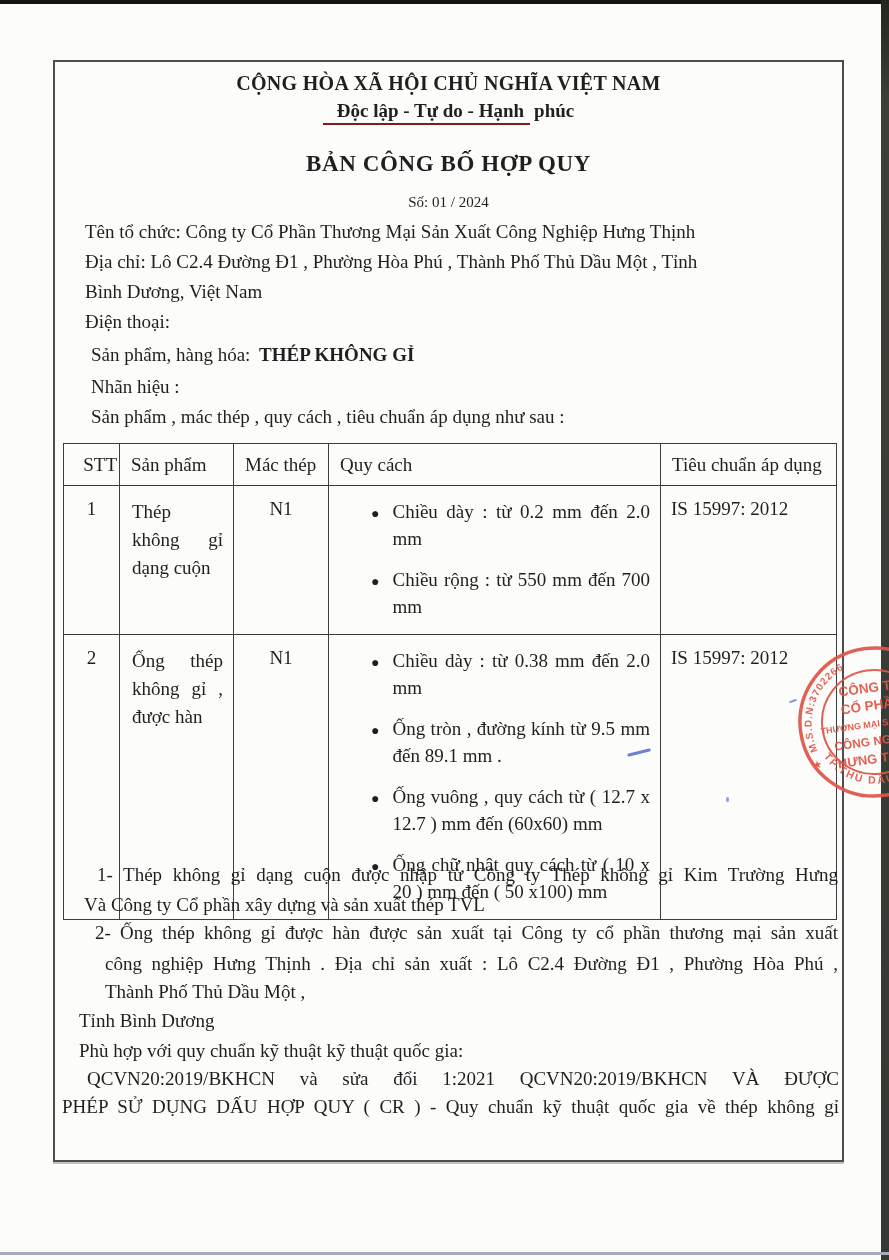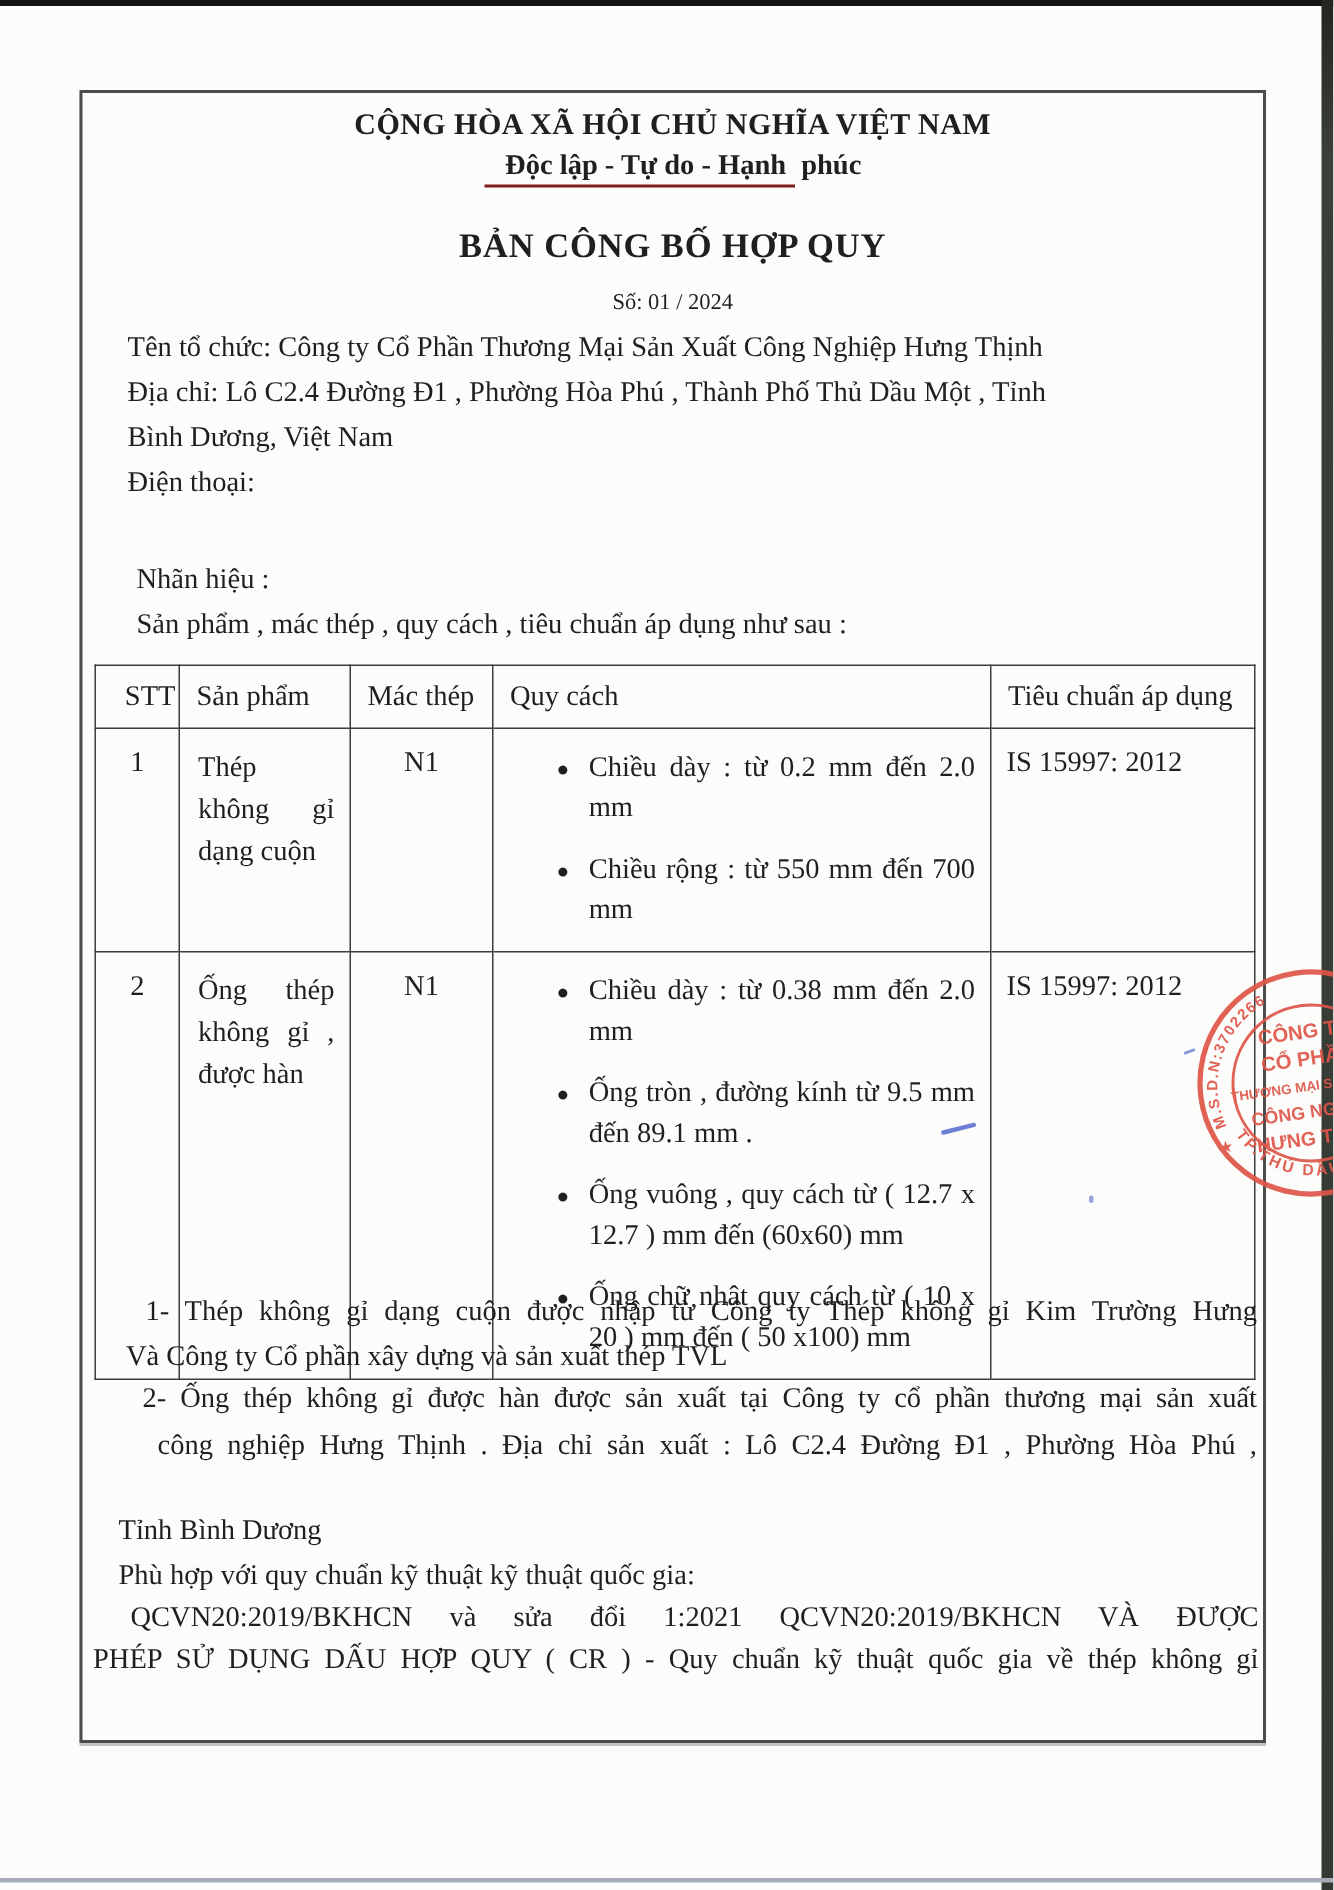--- a/index.html
+++ b/index.html
@@ -64,20 +64,24 @@
   <div class="abs line centerband motto">
     <span class="u">Độc lập - Tự do - Hạnh</span><span class="tail">phúc</span>
   </div>
   <div class="abs line centerband doc-title">BẢN CÔNG BỐ HỢP QUY</div>
   <div class="abs line centerband doc-number">Số: 01 / 2024</div>
 
   <div class="abs line" style="left:85px;top:219px;">Tên tổ chức: Công ty Cổ Phần Thương Mại Sản Xuất Công Nghiệp Hưng Thịnh</div>
   <div class="abs line" style="left:85px;top:249px;">Địa chỉ: Lô C2.4 Đường Đ1 , Phường Hòa Phú , Thành Phố Thủ Dầu Một , Tỉnh</div>
   <div class="abs line" style="left:85px;top:279px;">Bình Dương, Việt Nam</div>
   <div class="abs line" style="left:85px;top:309px;">Điện thoại:</div>
+  <div class="abs line" style="left:91px;top:342px;">
+    <span>Sản phẩm, hàng hóa:</span>
+    <b style="margin-left:4px;">THÉP KHÔNG GỈ</b>
+  </div>
   <div class="abs line" style="left:91px;top:374px;">Nhãn hiệu :</div>
   <div class="abs line" style="left:91px;top:404px;">Sản phẩm , mác thép , quy cách , tiêu chuẩn áp dụng như sau :</div>
 
   <table class="spec">
     <colgroup>
       <col style="width:56px">
         <col style="width:114px">
         <col style="width:95px">
       <col style="width:332px">
         <col style="width:176px">
@@ -132,20 +136,21 @@
         </td>
         <td class="cell-standard">IS 15997: 2012</td>
       </tr>
     </tbody>
   </table>
 
   <div class="abs wrapline jlast" style="left:97px;top:862px;width:741px;">1-  Thép không gỉ dạng cuộn được nhập từ Công ty Thép không gỉ Kim Trường Hưng</div>
   <div class="abs line" style="left:84px;top:892px;">Và Công ty Cổ phần xây dựng và sản xuất thép TVL</div>
   <div class="abs wrapline jlast" style="left:95px;top:920px;width:743px;">2-  Ống thép không gỉ được hàn được sản xuất tại Công ty cổ phần thương mại sản xuất</div>
   <div class="abs wrapline jlast" style="left:105px;top:951px;width:733px;">công nghiệp Hưng Thịnh . Địa chỉ sản xuất : Lô C2.4 Đường Đ1 , Phường Hòa Phú ,</div>
+  <div class="abs line" style="left:105px;top:979px;">Thành Phố Thủ Dầu Một ,</div>
   <div class="abs line" style="left:79px;top:1008px;">Tỉnh Bình Dương</div>
   <div class="abs line" style="left:79px;top:1038px;">Phù hợp với quy chuẩn kỹ thuật kỹ thuật quốc gia:</div>
   <div class="abs wrapline jlast" style="left:87px;top:1066px;width:752px;">QCVN20:2019/BKHCN và sửa đổi 1:2021 QCVN20:2019/BKHCN VÀ ĐƯỢC</div>
   <div class="abs wrapline jlast" style="left:62px;top:1094px;width:777px;">PHÉP SỬ DỤNG DẤU HỢP QUY ( CR ) -  Quy chuẩn kỹ thuật quốc gia về thép không gỉ</div>
 
   <svg class="abs stamp" viewBox="0 0 160 160">
     <circle cx="80" cy="80" r="74" fill="none" stroke="#df5548" stroke-width="3.5"></circle>
     <circle cx="80" cy="80" r="52" fill="none" stroke="#df5548" stroke-width="2"></circle>
     <defs>
       <path id="stampArcUp" d="M 21,103 A 63,63 0 0 1 77,19" fill="none"></path>

